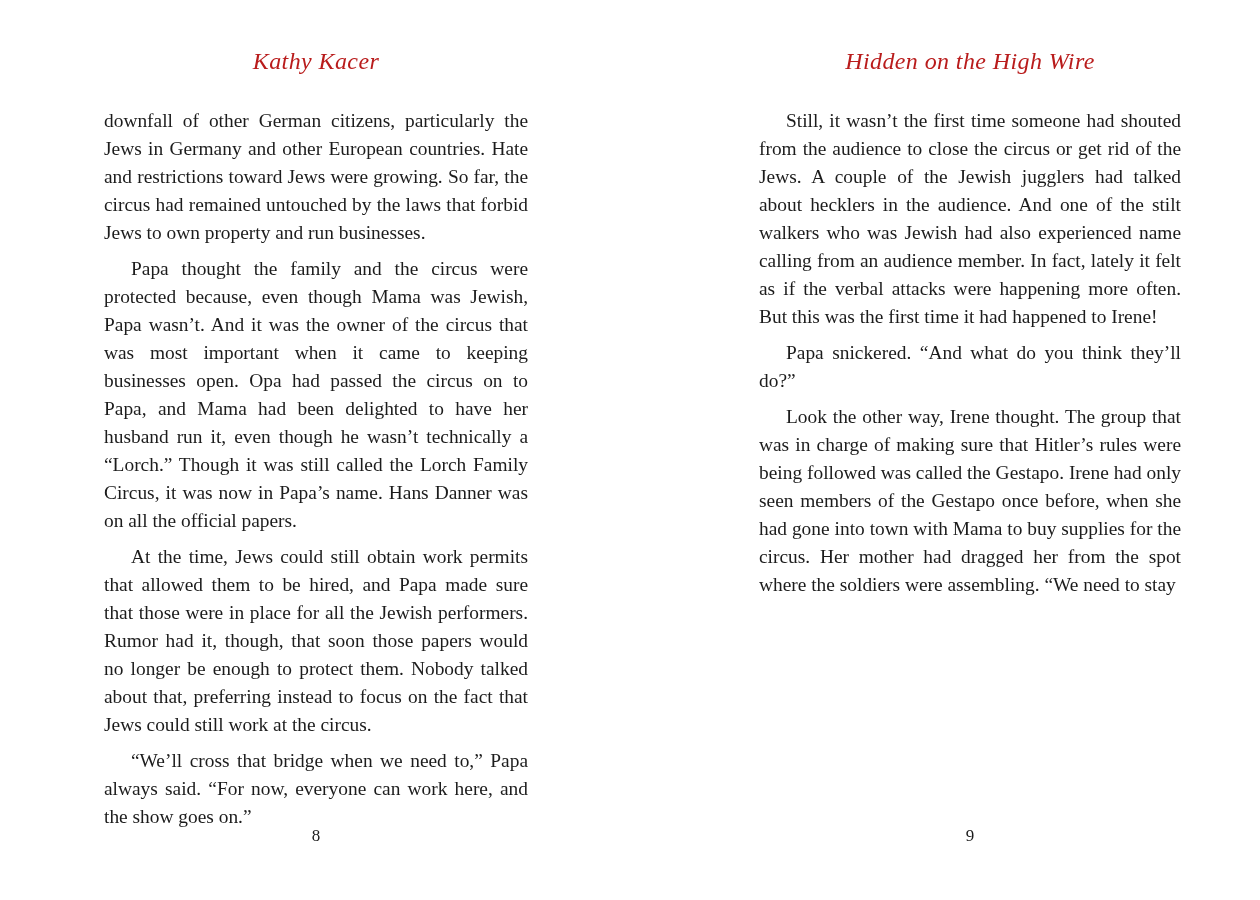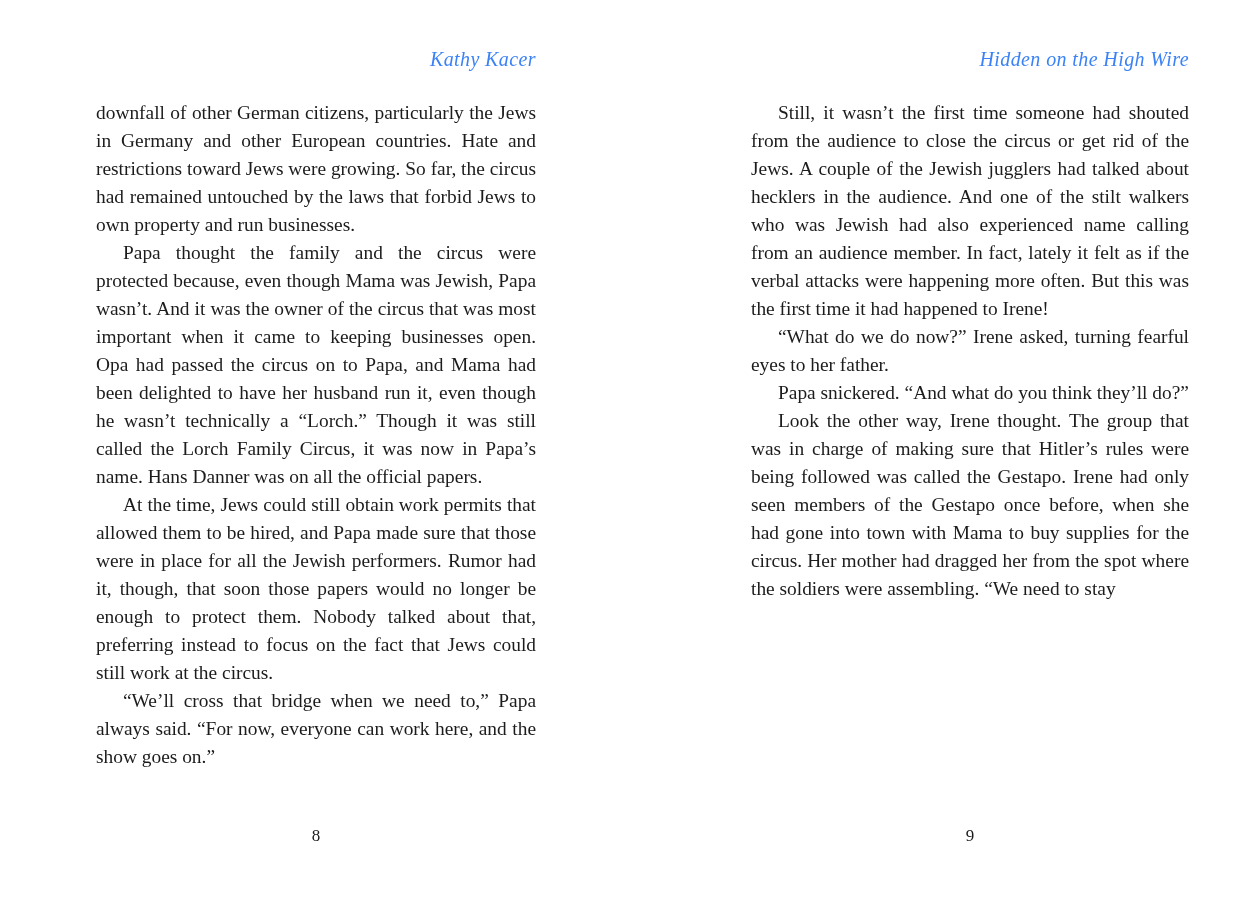--- a/index.html
+++ b/index.html
@@ -21,37 +21,37 @@
     top: 0;
     height: 900px;
   }
   .page-left  { left: 96px;  width: 440px; }
   .page-right { left: 751px; width: 438px; }
   .running-head {
     position: absolute;
     top: 48px;
     left: 0;
     width: 100%;
-    text-align: right;
+    text-align: center;
     font-style: italic;
-    font-size: 20px;
+    font-size: 24px;
     letter-spacing: 0.4px;
-    color: #3b82f6;
+    color: #b91c1c;
   }
   .body-text {
     position: absolute;
     top: 99px;
     left: 0;
     width: 100%;
     font-size: 19.4px;
     line-height: 28px;
     text-align: justify;
     color: #1c1c1c;
   }
-  .body-text p { margin: 0; }
+  .body-text p { margin: 8px; }
   .body-text p.indent { text-indent: 27px; }
   .page-number {
     position: absolute;
     top: 826px;
     left: 0;
     width: 100%;
     text-align: center;
     font-size: 17px;
     color: #1c1c1c;
   }
@@ -69,20 +69,19 @@
         <p class="indent">At the time, Jews could still obtain work permits that allowed them to be hired, and Papa made sure that those were in place for all the Jewish performers. Rumor had it, though, that soon those papers would no longer be enough to protect them. Nobody talked about that, preferring instead to focus on the fact that Jews could still work at the circus.</p>
         <p class="indent">“We’ll cross that bridge when we need to,” Papa always said. “For now, everyone can work here, and the show goes on.”</p>
       </div>
     <div class="page-number">8</div>
   </div>
 
   <div class="page page-right">
     <div class="running-head">Hidden on the High Wire</div>
     <div class="body-text">
         <p class="indent">Still, it wasn’t the first time someone had shouted from the audience to close the circus or get rid of the Jews. A couple of the Jewish jugglers had talked about hecklers in the audience. And one of the stilt walkers who was Jewish had also experienced name calling from an audience member. In fact, lately it felt as if the verbal attacks were happening more often. But this was the first time it had happened to Irene!</p>
-        <p class="indent">“What do we do now?” Irene asked, turning fearful eyes to her father.</p>
         <p class="indent">Papa snickered. “And what do you think they’ll do?”</p>
         <p class="indent">Look the other way, Irene thought. The group that was in charge of making sure that Hitler’s rules were being followed was called the Gestapo. Irene had only seen members of the Gestapo once before, when she had gone into town with Mama to buy supplies for the circus. Her mother had dragged her from the spot where the soldiers were assembling. “We need to stay</p>
       </div>
     <div class="page-number">9</div>
   </div>
 
 </div>
 
 </body></html>

